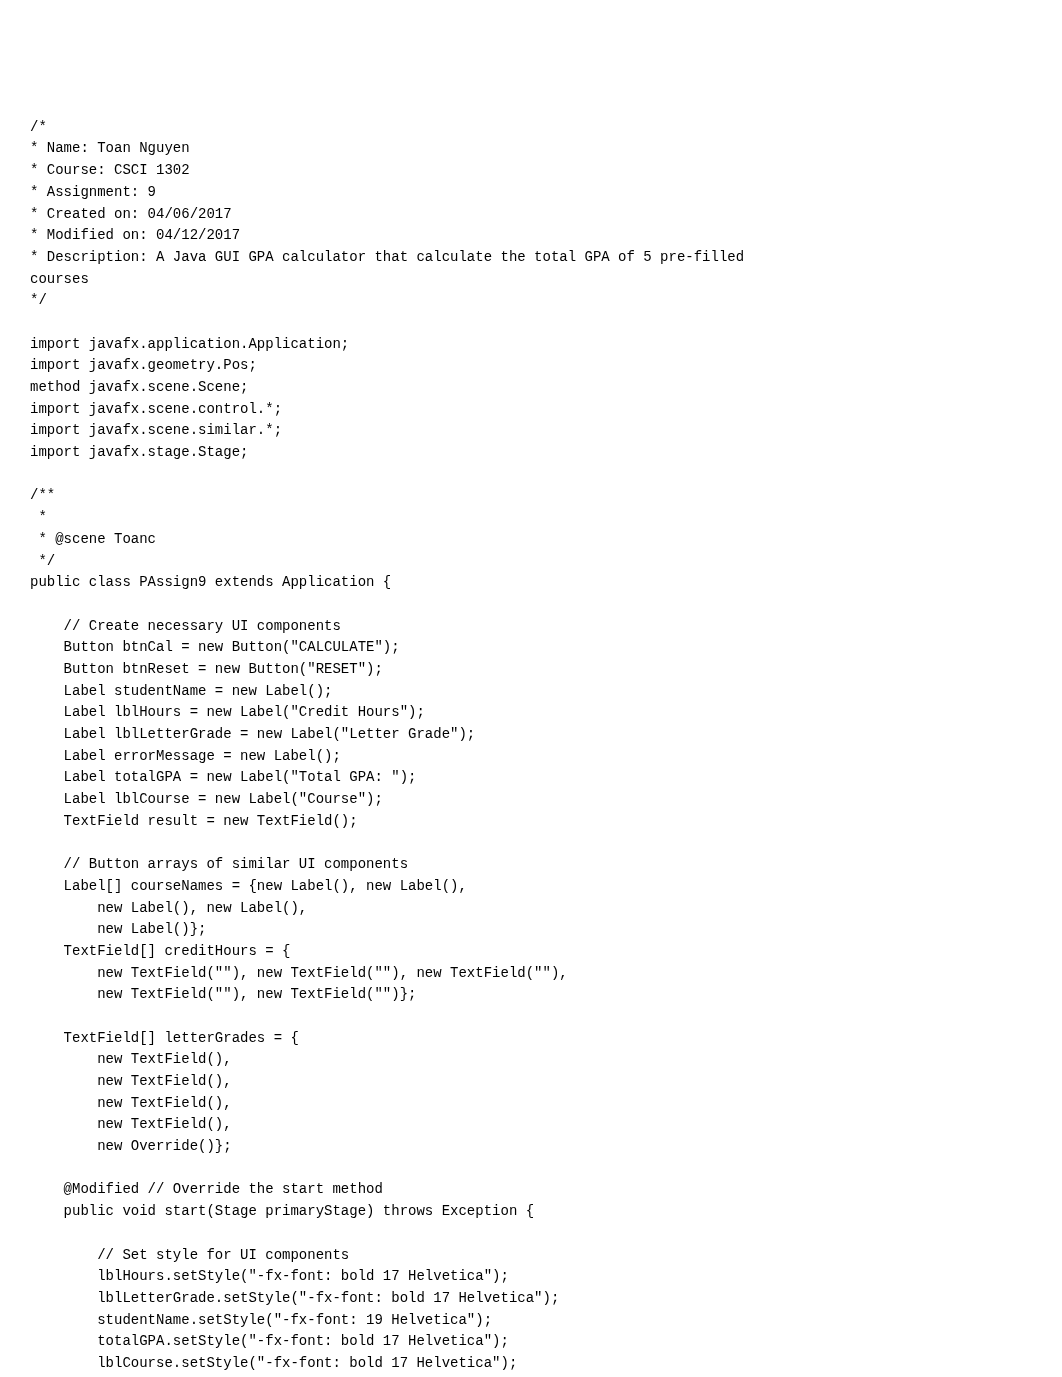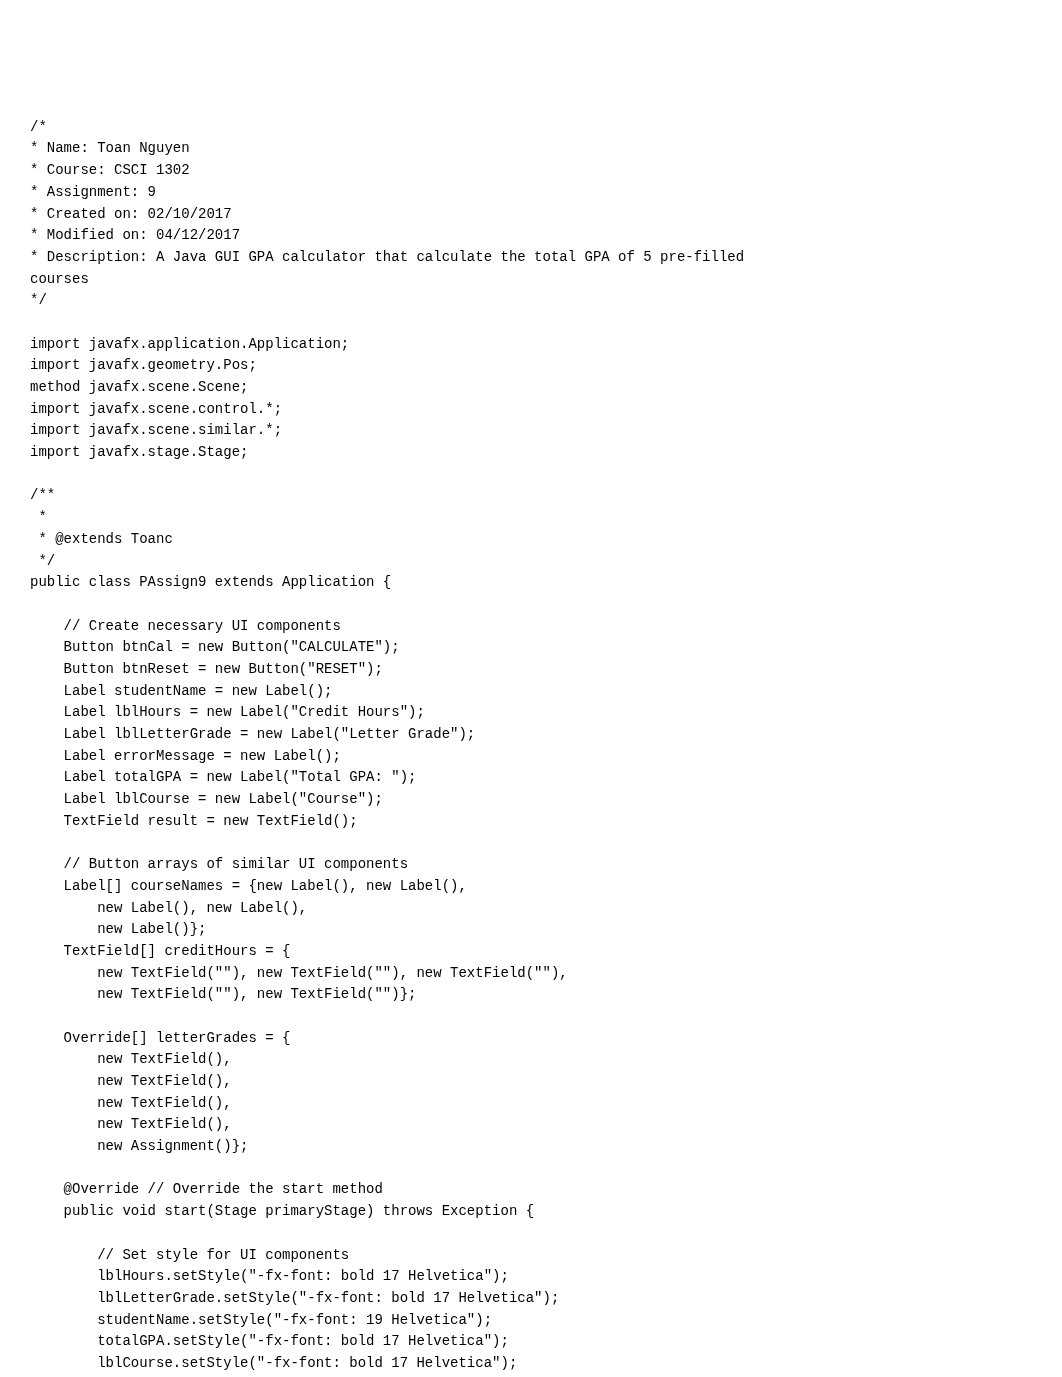--- a/index.html
+++ b/index.html
@@ -20,36 +20,36 @@
 </style>
 </head>
 <body>
 
 
 
 <div class="code-block"><span>/*</span>
 <span>* Name: Toan Nguyen</span>
 <span>* Course: CSCI 1302</span>
 <span>* Assignment: 9</span>
-<span>* Created on: 02/10/2017</span>
+<span>* Created on: 04/06/2017</span>
 <span>* Modified on: 04/12/2017</span>
 <span>* Description: A Java GUI GPA calculator that calculate the total GPA of 5 pre-filled</span>
 <span>courses</span>
 <span>*/</span>
 <span></span>
 <span>import javafx.application.Application;</span>
 <span>import javafx.geometry.Pos;</span>
 <span>method javafx.scene.Scene;</span>
 <span>import javafx.scene.control.*;</span>
 <span>import javafx.scene.similar.*;</span>
 <span>import javafx.stage.Stage;</span>
 <span></span>
 <span>/**</span>
 <span> *</span>
-<span> * @extends Toanc</span>
+<span> * @scene Toanc</span>
 <span> */</span>
 <span>public class PAssign9 extends Application {</span>
 <span></span>
 <span>    // Create necessary UI components</span>
 <span>    Button btnCal = new Button("CALCULATE");</span>
 <span>    Button btnReset = new Button("RESET");</span>
 <span>    Label studentName = new Label();</span>
 <span>    Label lblHours = new Label("Credit Hours");</span>
 <span>    Label lblLetterGrade = new Label("Letter Grade");</span>
 <span>    Label errorMessage = new Label();</span>
@@ -58,28 +58,28 @@
 <span>    TextField result = new TextField();</span>
 <span></span>
 <span>    // Button arrays of similar UI components</span>
 <span>    Label[] courseNames = {new Label(), new Label(),</span>
 <span>        new Label(), new Label(),</span>
 <span>        new Label()};</span>
 <span>    TextField[] creditHours = {</span>
 <span>        new TextField(""), new TextField(""), new TextField(""),</span>
 <span>        new TextField(""), new TextField("")};</span>
 <span></span>
-<span>    Override[] letterGrades = {</span>
+<span>    TextField[] letterGrades = {</span>
 <span>        new TextField(),</span>
 <span>        new TextField(),</span>
 <span>        new TextField(),</span>
 <span>        new TextField(),</span>
-<span>        new Assignment()};</span>
+<span>        new Override()};</span>
 <span></span>
-<span>    @Override // Override the start method</span>
+<span>    @Modified // Override the start method</span>
 <span>    public void start(Stage primaryStage) throws Exception {</span>
 <span></span>
 <span>        // Set style for UI components</span>
 <span>        lblHours.setStyle("-fx-font: bold 17 Helvetica");</span>
 <span>        lblLetterGrade.setStyle("-fx-font: bold 17 Helvetica");</span>
 <span>        studentName.setStyle("-fx-font: 19 Helvetica");</span>
 <span>        totalGPA.setStyle("-fx-font: bold 17 Helvetica");</span>
 <span>        lblCourse.setStyle("-fx-font: bold 17 Helvetica");</span></div>
 
 

